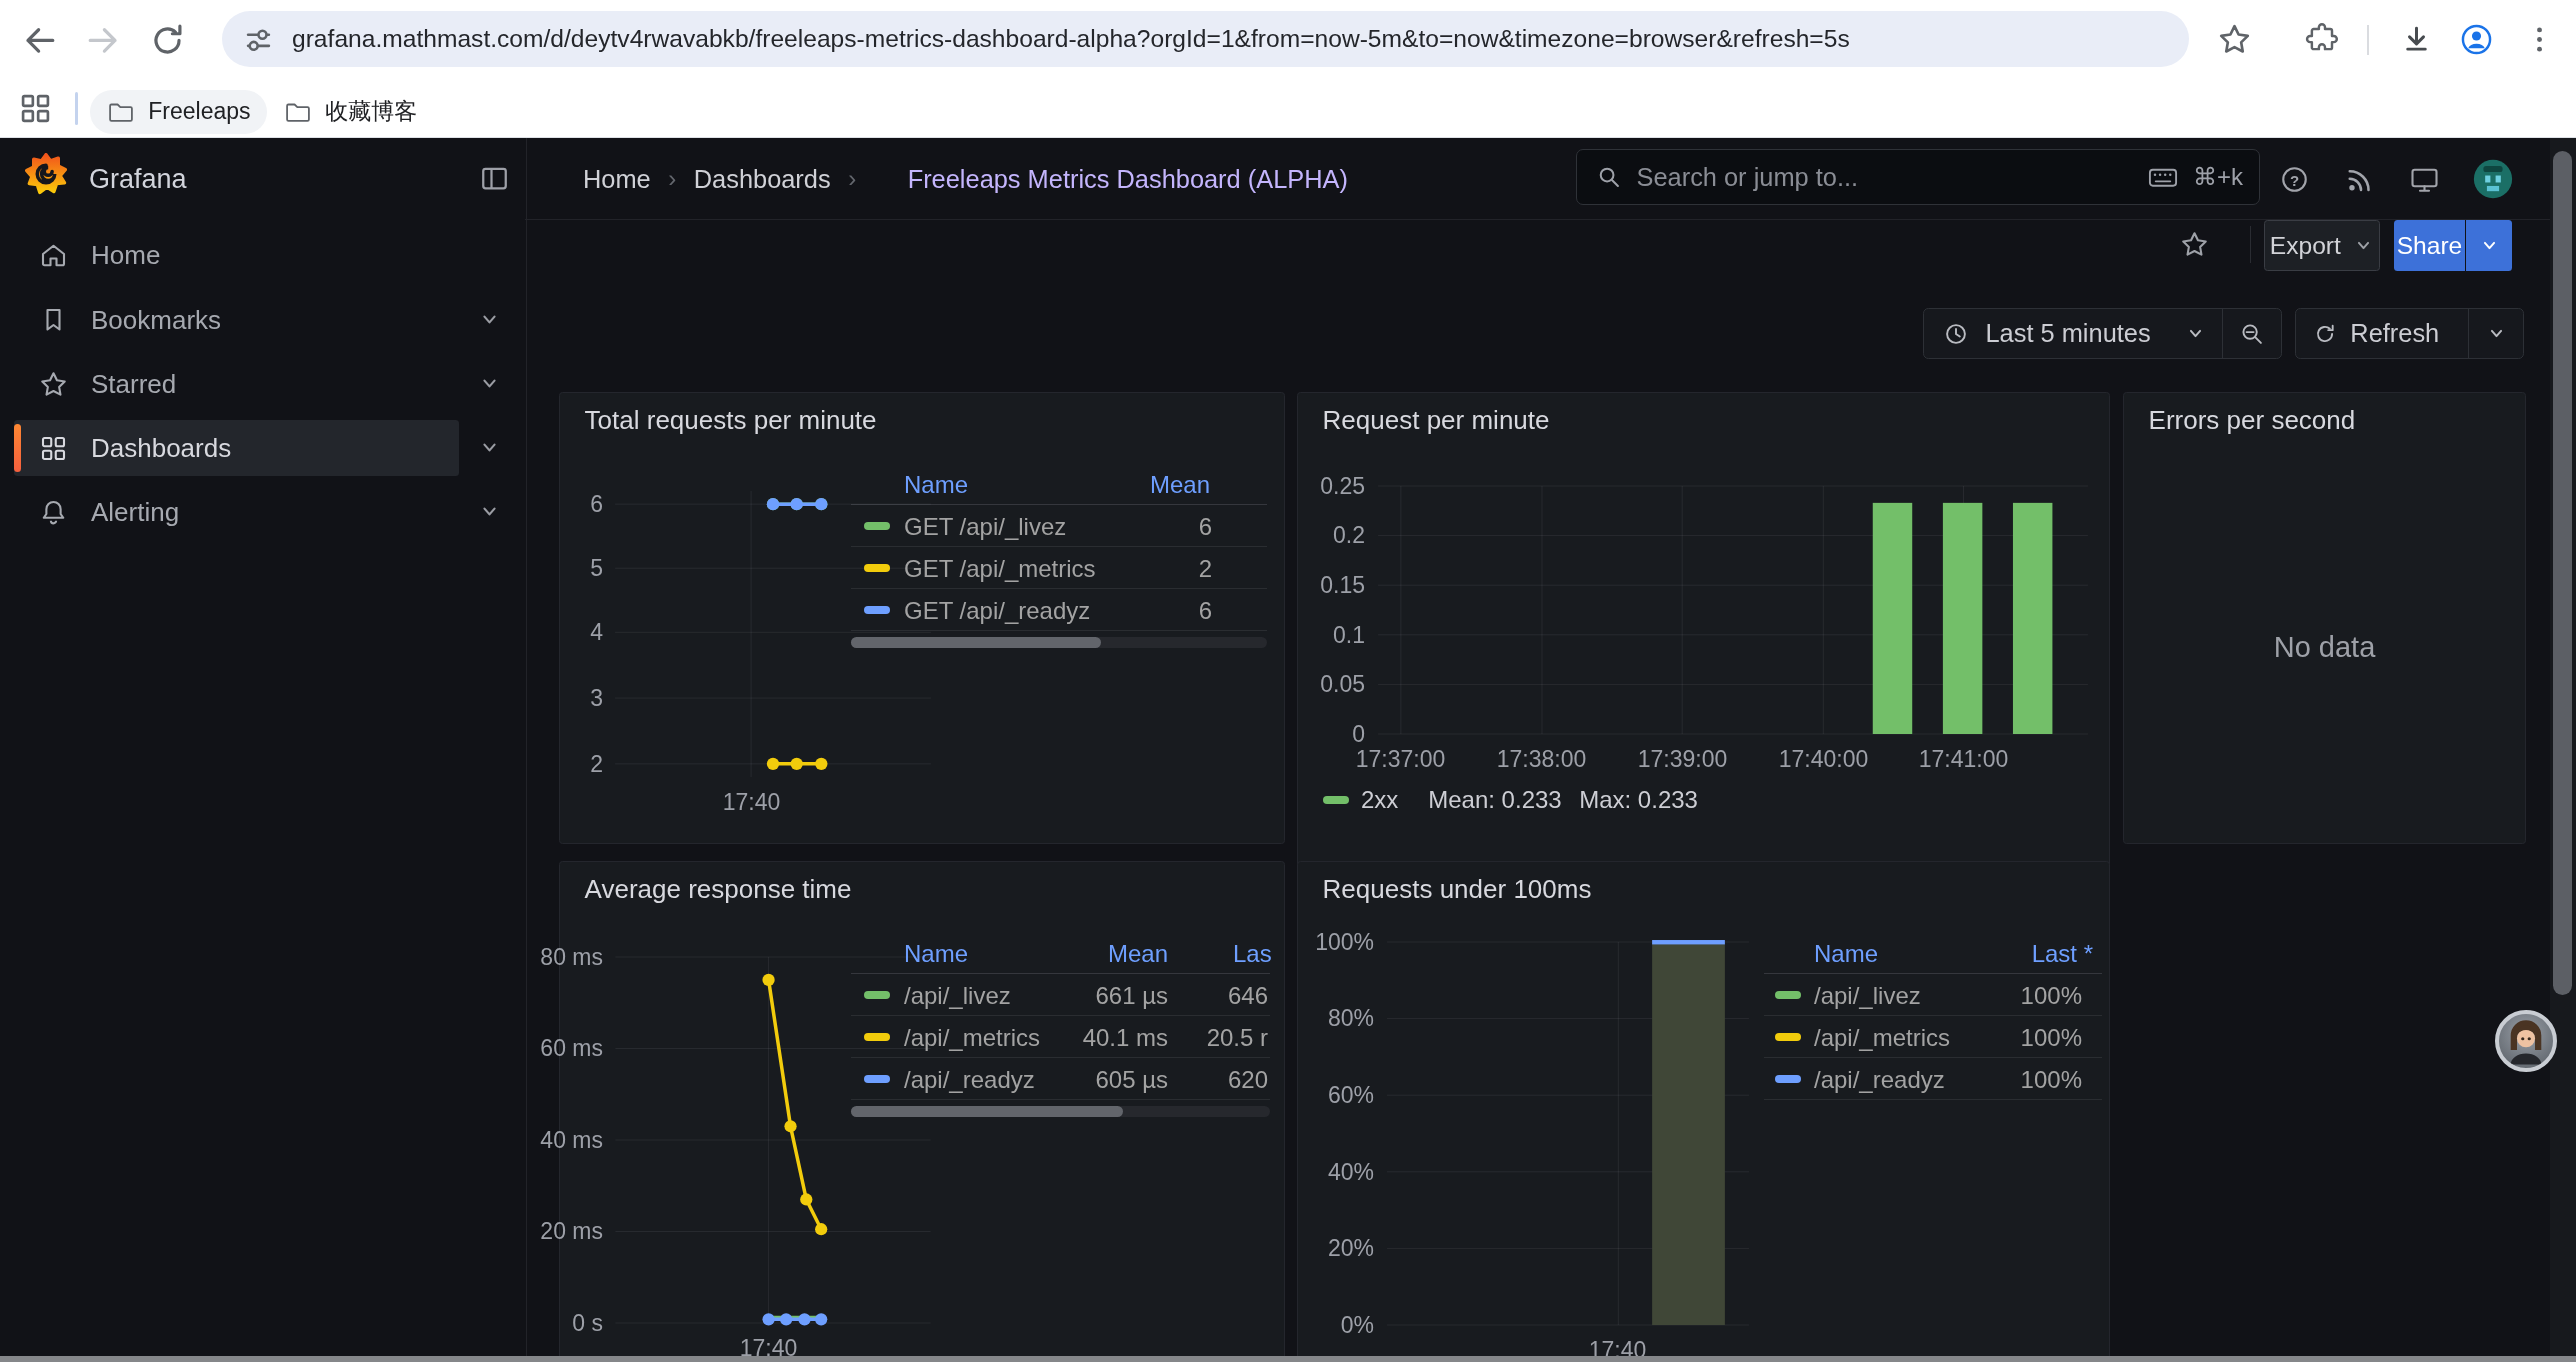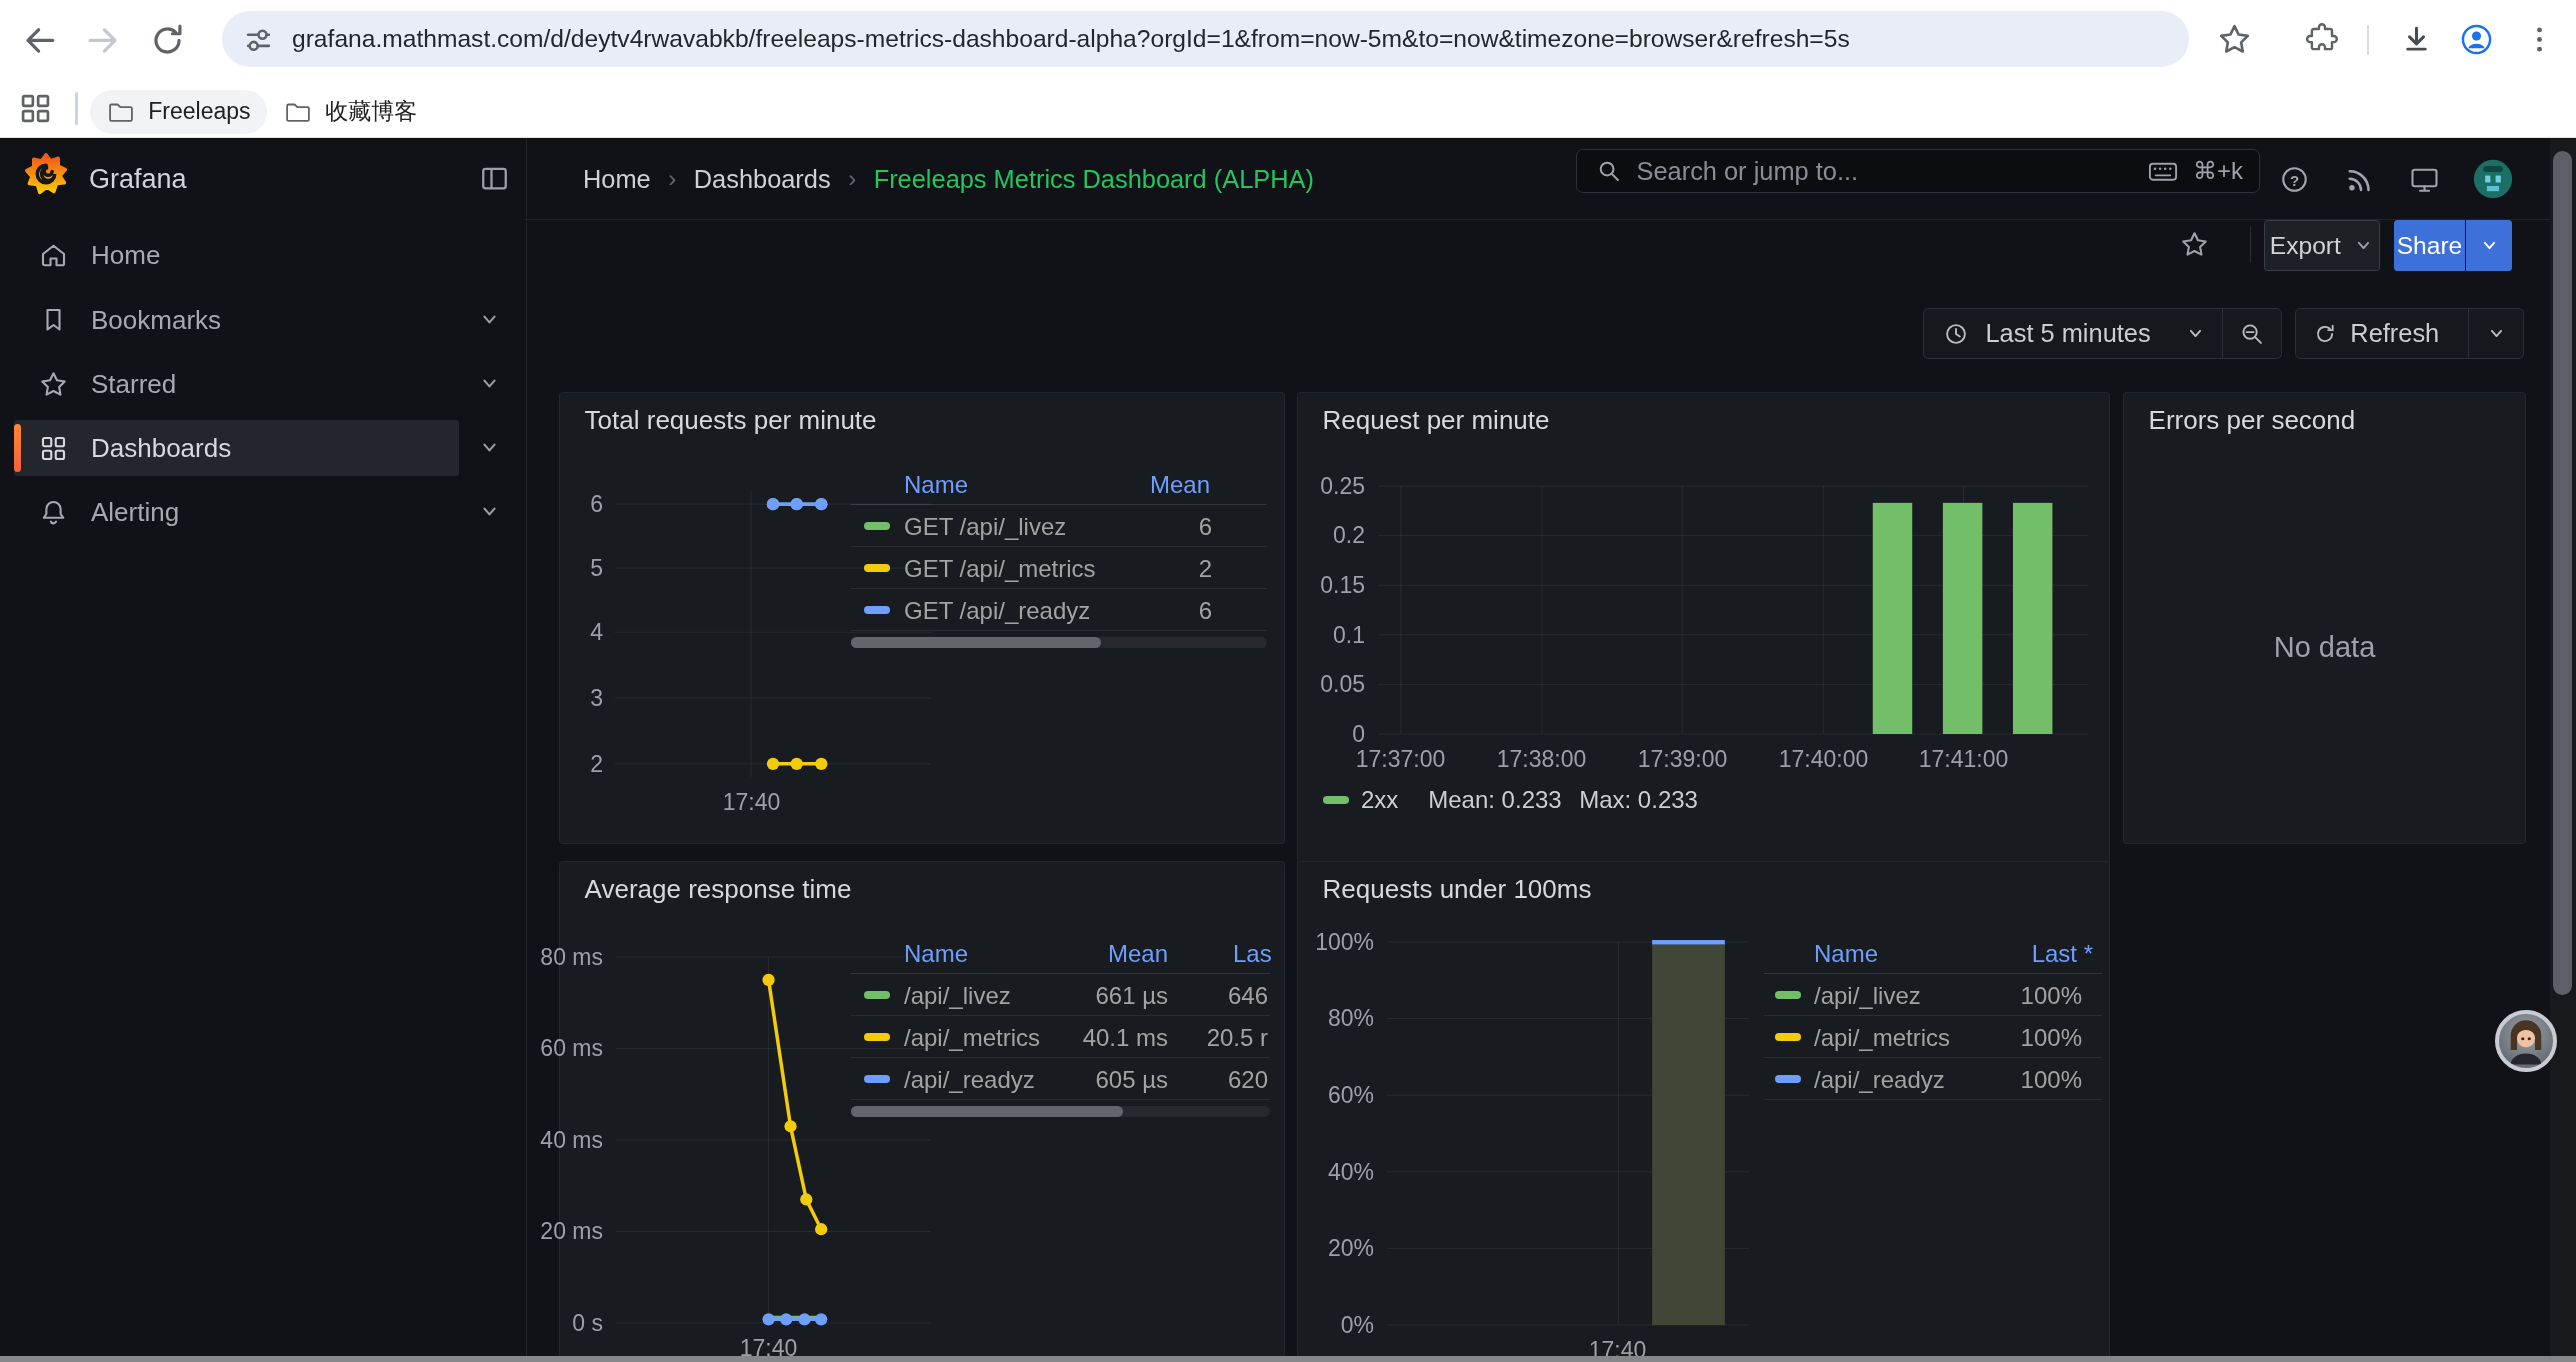--- a/index.html
+++ b/index.html
@@ -17,22 +17,22 @@
   .bm-item{position:absolute;top:10.5px;height:44px;border-radius:22px;display:flex;align-items:center;
            padding:0 16px;font-size:23px;color:#202124;gap:12.3px;}
   
   .gnav{position:absolute;left:0;top:138px;width:2576px;height:82px;background:#111217;
         border-bottom:0.9px solid #222329;box-sizing:border-box;}
   .vline-side{position:absolute;left:526px;top:138px;width:0.9px;height:1225px;background:#222329;}
   .brand{position:absolute;left:89px;top:138px;height:82px;display:flex;align-items:center;
          font-size:27px;font-weight:500;color:#D2D4DC;}
   .crumbs{position:absolute;left:583px;top:138px;height:82px;display:flex;align-items:center;gap:17.5px;
           font-size:25.4px;}
-  .crumb{color:#D0D1D7;} .crumb.last{color:#22c55e;} .crumb-sep{color:#63666D;font-size:24px;}
-  .searchbox{position:absolute;left:1576px;top:149px;width:684px;height:44px;box-sizing:border-box;
+  .crumb{color:#D0D1D7;} .crumb.last{color:#c4b5fd;margin-left:34px;} .crumb-sep{color:#63666D;font-size:24px;}
+  .searchbox{position:absolute;left:1576px;top:149px;width:684px;height:56px;box-sizing:border-box;
              background:#0B0D11;border:0.9px solid #2F3238;border-radius:7px;display:flex;
              align-items:center;padding:0 16px 0 17.5px;gap:14px;}
   .search-ph{flex:1;font-size:25.4px;color:#8A8D95;}
   .kbd-hint{font-size:24px;color:#9EA1A9;}
   .nav-icons{position:absolute;left:2278px;top:138px;height:82px;display:flex;align-items:center;gap:32px;}
   
   .btn{box-sizing:border-box;border-radius:3.5px;display:flex;align-items:center;justify-content:center;
        font-size:24.6px;}
   .btn-sec{background:#1D2025;border:0.9px solid #3A3D44;color:#D2D3D8;gap:12.3px;}
   .btn-pri{background:#3D71D9;color:#fff;font-weight:500;}

